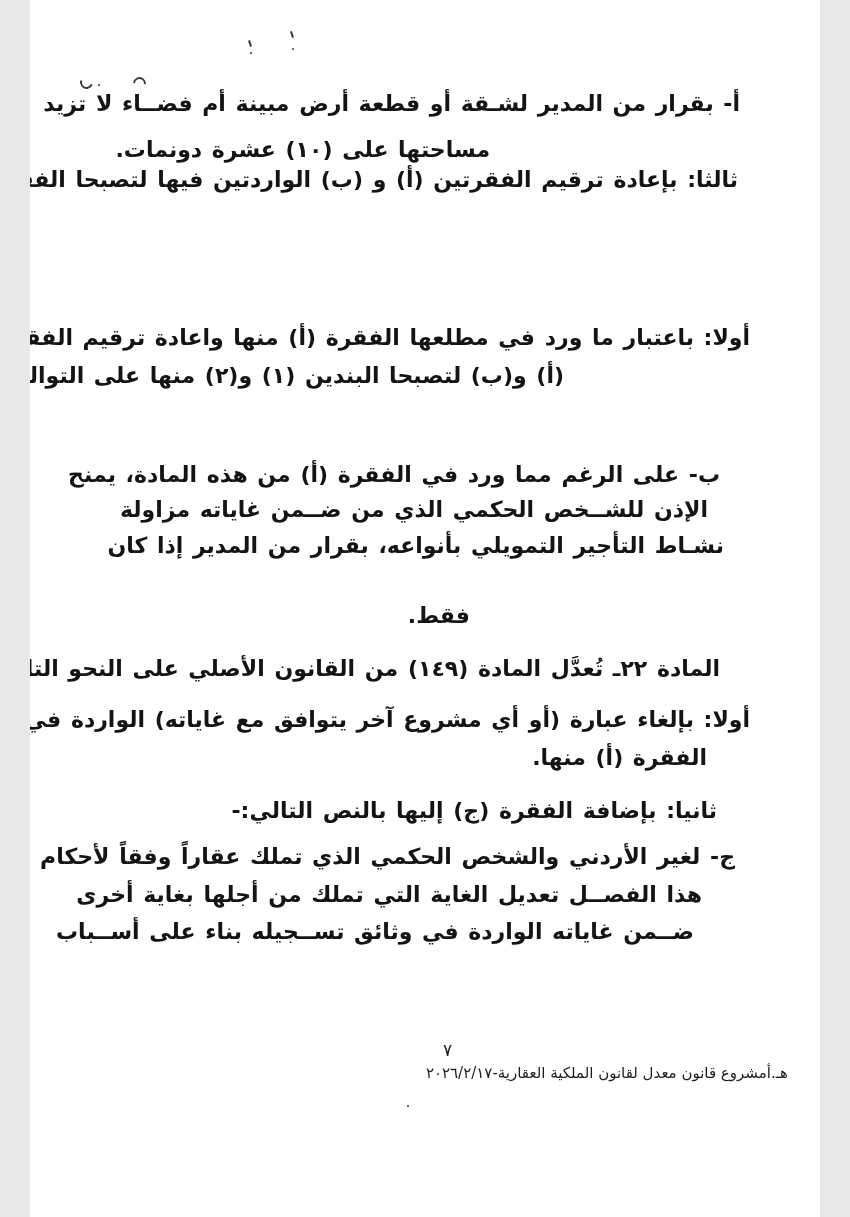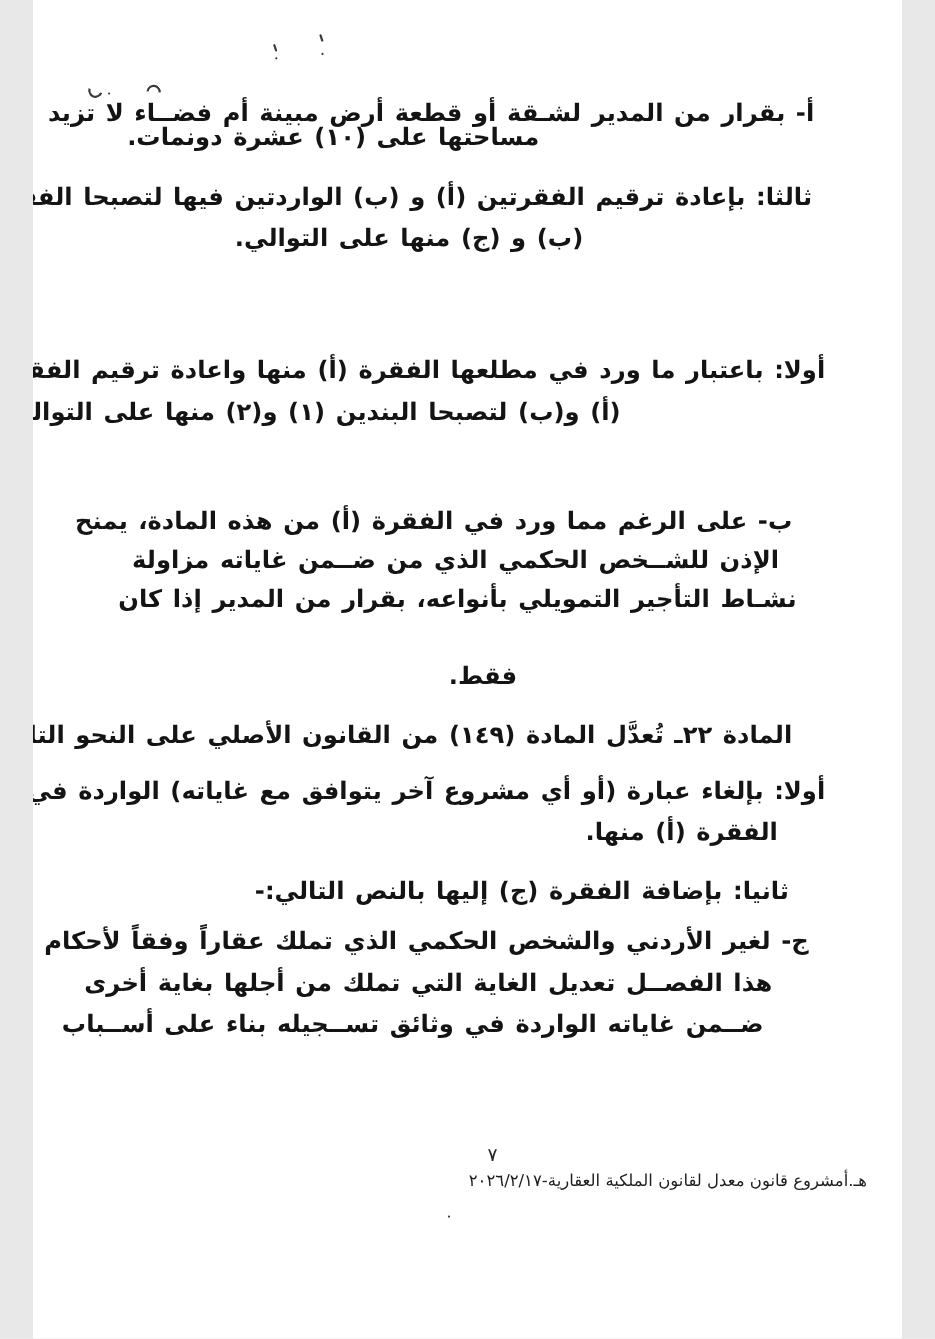--- a/index.html
+++ b/index.html
@@ -55,24 +55,23 @@
   <div class="speck tick" style="left:219px; top:40px;"></div>
   <div class="speck small" style="left:220px; top:52px;"></div>
   <div class="speck tick" style="left:261px; top:31px;"></div>
   <div class="speck small" style="left:262px; top:48px;"></div>
   <div class="speck curl" style="left:50px;  top:76px;"></div>
   <div class="speck small" style="left:68px;  top:84px;"></div>
   <div class="speck curl" style="left:103px; top:77px; transform:rotate(140deg);"></div>
   <div class="speck small" style="left:377px; top:1105px;"></div>
 
   <div class="ln" style="top:90px;  right:80px;">أ- بقرار من المدير لشـقة أو قطعة أرض مبينة أم فضــاء لا تزيد</div>
-  <div class="ln" style="top:112px; right:330px;">مساحتها على (١٠) عشرة دونمات.</div>
+  <div class="ln" style="top:136px; right:330px;">مساحتها على (١٠) عشرة دونمات.</div>
 
   <div class="ln" style="top:166px; right:82px;">ثالثا: بإعادة ترقيم الفقرتين (أ) و (ب) الواردتين فيها لتصبحا الفقرتين</div>
-  <div class="ln" style="top:204px; right:290px;">(ب) و (ج) منها على التوالي.</div>
 
 
   <div class="ln" style="top:324px; right:70px;">أولا: باعتبار ما ورد في مطلعها الفقرة (أ) منها واعادة ترقيم الفقرتين</div>
   <div class="ln" style="top:362px; right:256px;">(أ) و(ب) لتصبحا البندين (١) و(٢) منها على التوالي.</div>
 
 
   <div class="ln" style="top:461px; right:100px;">ب- على الرغم مما ورد في الفقرة (أ) من هذه المادة، يمنح</div>
   <div class="ln" style="top:496px; right:112px;">الإذن للشــخص الحكمي الذي من ضــمن  غاياته مزاولة</div>
   <div class="ln" style="top:532px; right:96px;">نشـاط التأجير التمويلي بأنواعه، بقرار من المدير إذا كان</div>
   <div class="ln" style="top:602px; right:350px;">فقط.</div>

